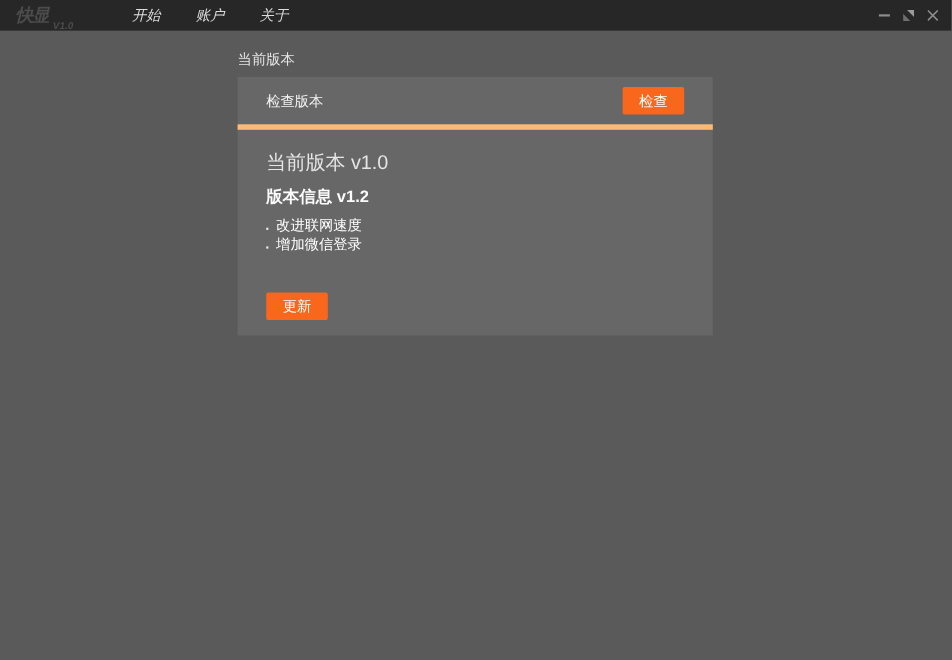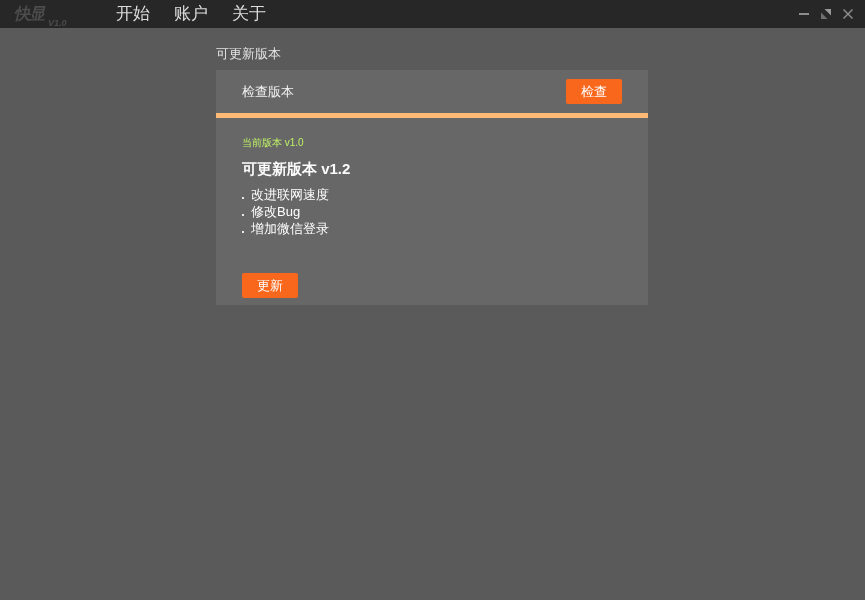--- a/index.html
+++ b/index.html
@@ -16,22 +16,22 @@
     display:flex; align-items:center; padding-left:14px;
   }
   .logo-wrap { display:flex; align-items:center; width:78px; }
   .logo {
     font-size:16px; font-weight:bold; font-style:italic;
     color:#4c4c4c; letter-spacing:-1px;
   }
   .logo-ver { font-size:9px; font-weight:bold; color:#4c4c4c; margin-left:4px; margin-top:18px;font-style:italic; }
   .menu { display:flex; margin-left:12px; }
   .menu-item {
-    width:58px; text-align:center; font-size:17px; color:#dcdcdc;
-    line-height:28px; cursor:default;
+    width:58px; text-align:center; font-size:13px; color:#dcdcdc;
+    line-height:28px; cursor:default;font-style:italic;
   }
   .win-controls {
     margin-left:auto; display:flex; align-items:center;
     padding-right:6px; height:100%;
   }
   .wc {
     width:22px; height:100%; display:flex; align-items:center; justify-content:center;
     cursor:default;
   }
   .min-glyph { width:10px; height:2px; background:#8d8d8d; display:block; }
@@ -50,21 +50,21 @@
     padding:0 26px; border-bottom:5px solid #fdba74;
   }
   .card-header .label { font-size:13px; color:#f2f2f2; }
   .btn {
     width:56px; height:25px; border:none; border-radius:2px;
     background:#f8671c; color:#ffffff; font-size:13px;
     font-family:"Liberation Sans","DejaVu Sans",sans-serif;
     cursor:pointer; display:flex; align-items:center; justify-content:center;
   }
   .card-body { padding:18px 26px 0 26px; }
-  .current-version { font-size:10px; color:#bef264; }
+  .current-version { font-size:18px; color:#e5e5e5; }
   .updatable-version { font-size:15px; font-weight:bold; color:#fbfbfb; margin-top:10px; }
   .changelog { list-style:none; margin-top:7px; }
   .changelog li {
     font-size:13px; color:#ffffff; line-height:17px;
     display:flex; align-items:center;
   }
   .changelog li::before {
     content:""; width:2px; height:2px; background:#e9e9e9;
     display:inline-block; margin-right:7px; margin-top:6px; flex:0 0 2px;
   }
@@ -99,33 +99,32 @@
         <svg class="x-glyph" width="10" height="10" viewBox="0 0 10 10">
           <line x1="0.5" y1="0.5" x2="9.5" y2="9.5" stroke="#8d8d8d" stroke-width="1.4"></line>
           <line x1="9.5" y1="0.5" x2="0.5" y2="9.5" stroke="#8d8d8d" stroke-width="1.4"></line>
         </svg>
       </span>
     </div>
   </div>
 
   <div class="content">
     <div class="inner">
-      <h2 class="page-title">可更新版本</h2>
+      <h2 class="page-title">当前版本</h2>
 
       <div class="card">
         <div class="card-header">
           <span class="label">检查版本</span>
           <button class="btn">检查</button>
         </div>
         <div class="card-body">
           <div class="current-version">当前版本 v1.0</div>
-          <div class="updatable-version">可更新版本 v1.2</div>
+          <div class="updatable-version">版本信息 v1.2</div>
           <ul class="changelog">
             <li>改进联网速度</li>
-            <li>修改Bug</li>
             <li>增加微信登录</li>
           </ul>
           <button class="btn update-btn">更新</button>
         </div>
       </div>
     </div>
   </div>
 
 </div>
 

